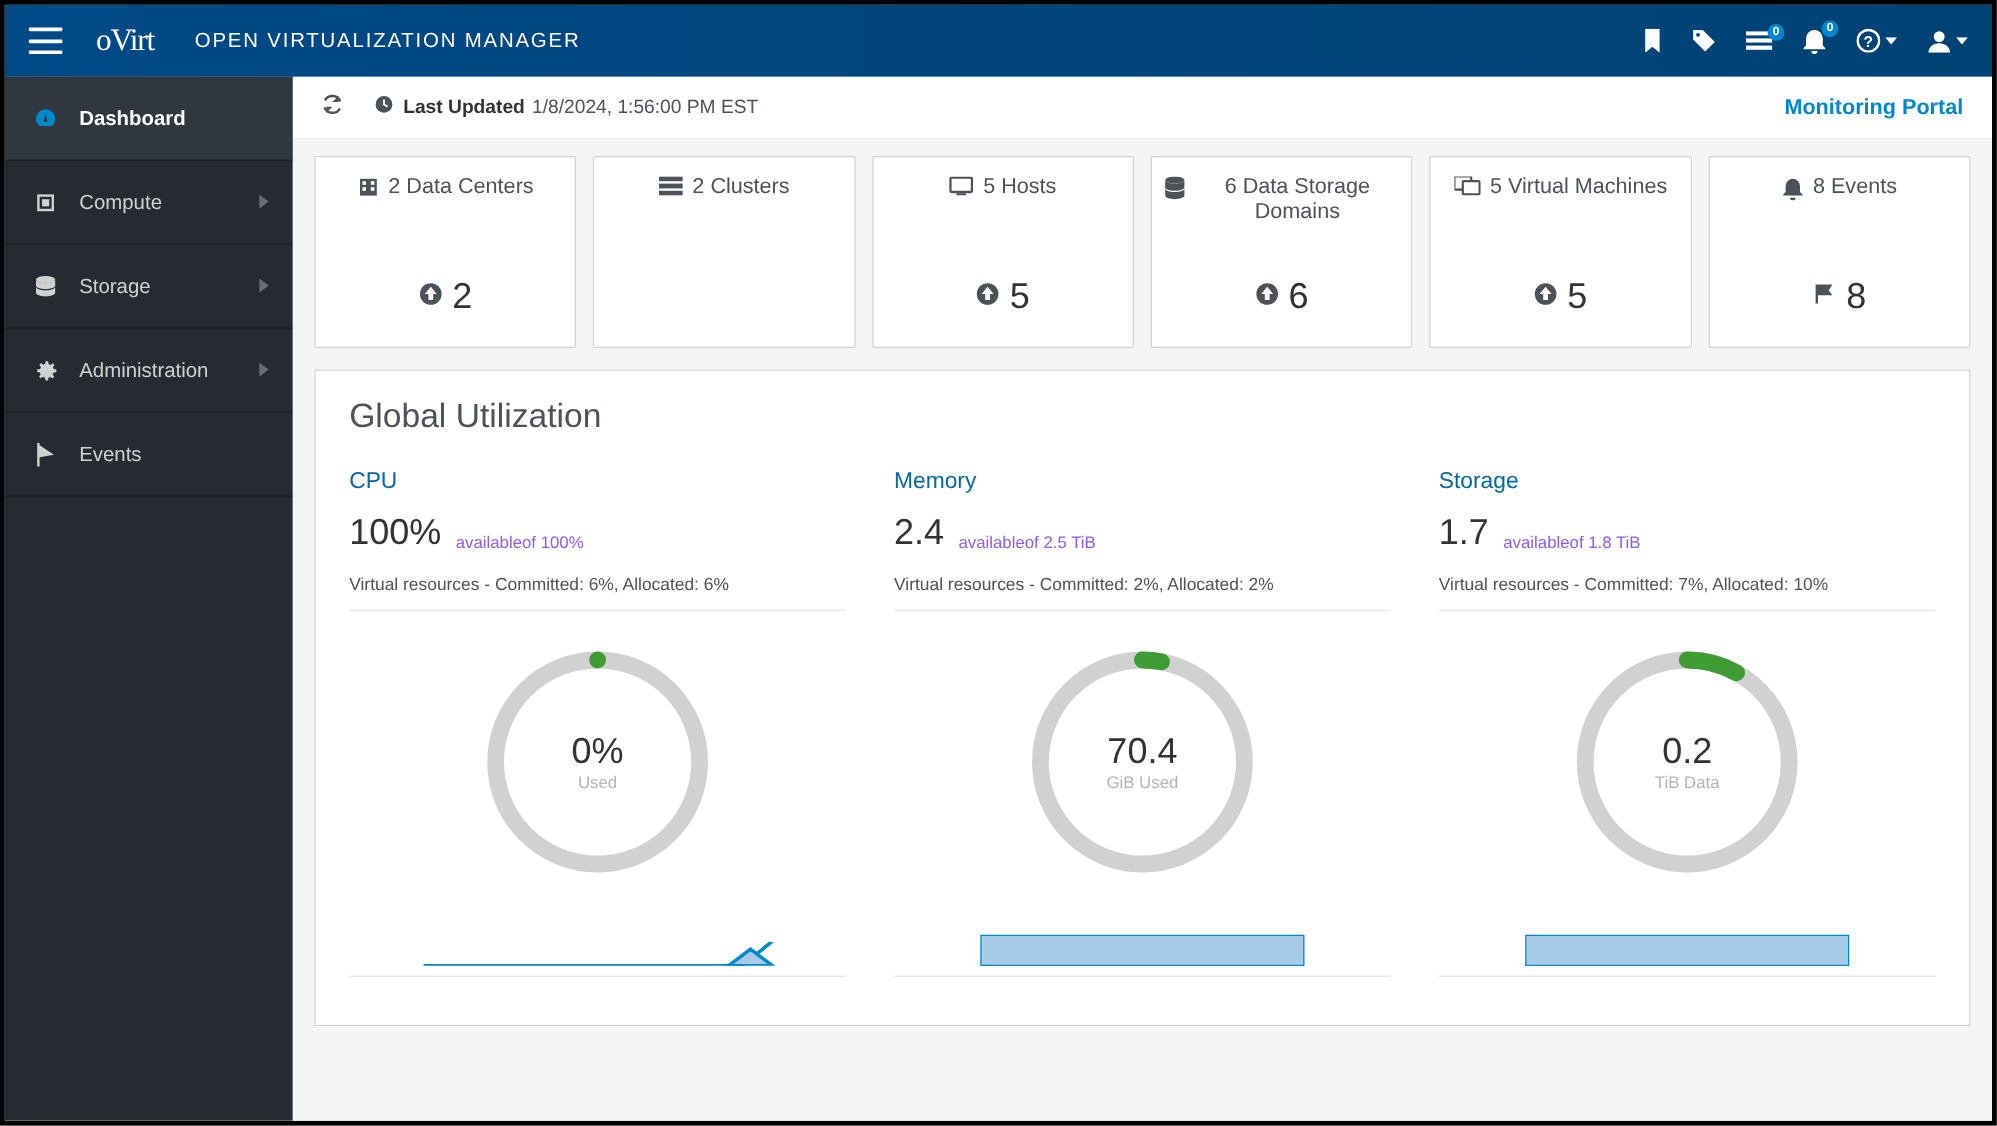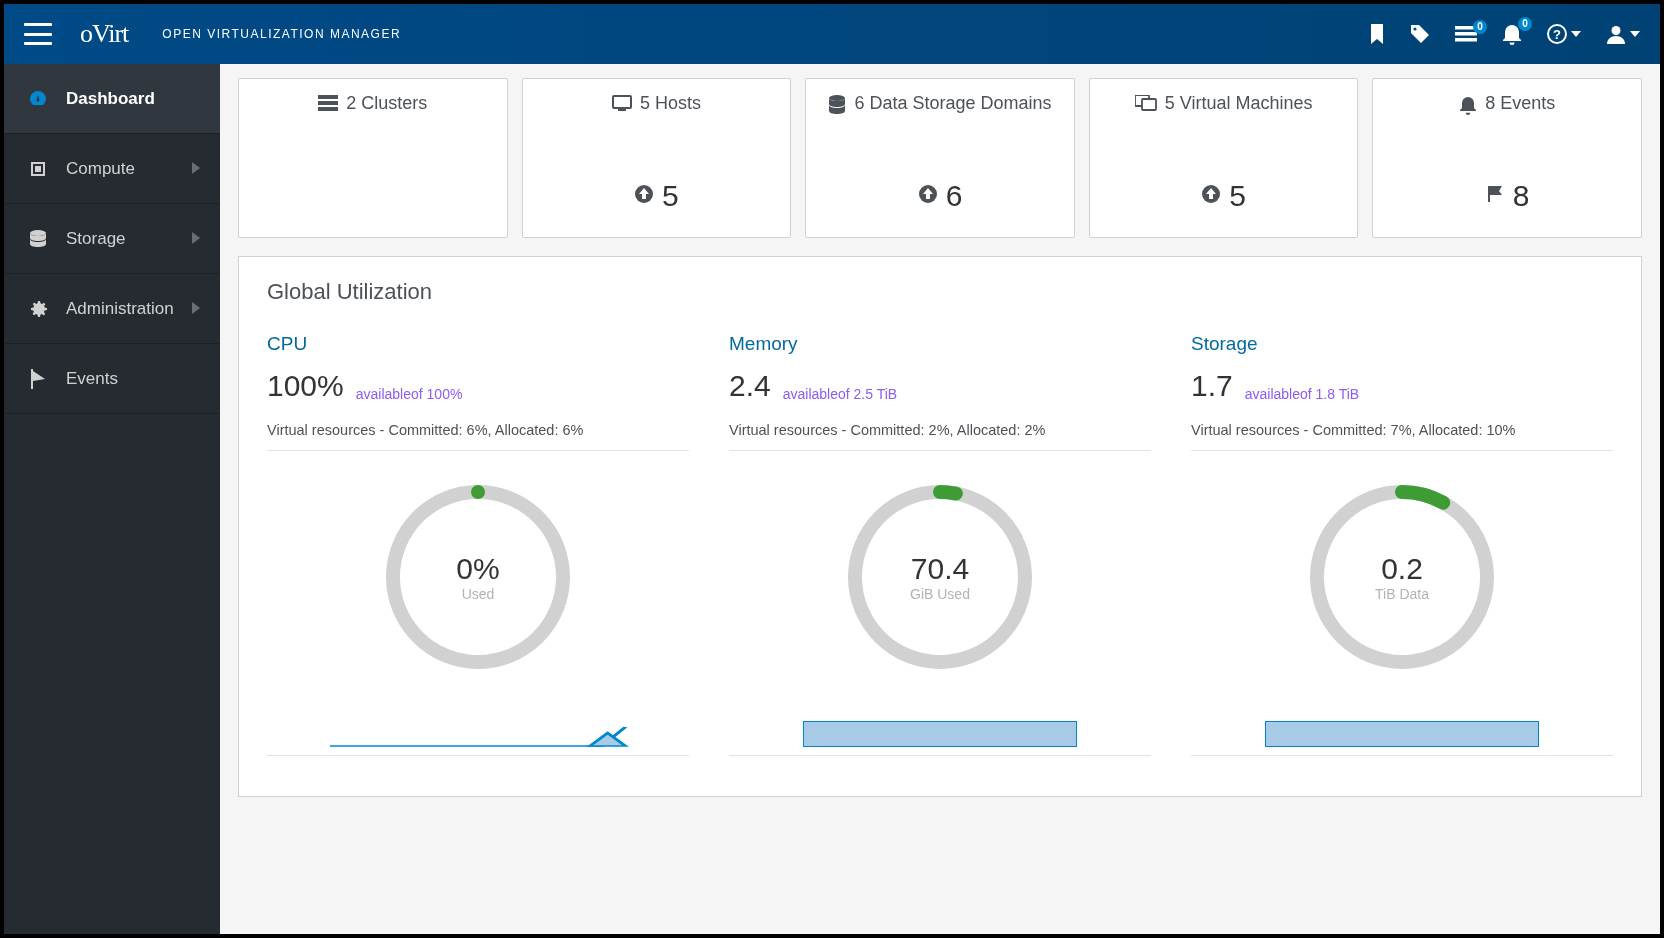--- a/index.html
+++ b/index.html
@@ -28,34 +28,34 @@
   }
 
   
   .header {
     height:60px; background:linear-gradient(90deg,var(--header-blue) 0%,var(--header-blue2) 100%);
     display:flex; align-items:center; padding:0 20px; color:#fff;
   }
   .hamburger { width:28px; height:22px; display:flex; flex-direction:column; justify-content:space-between; margin-right:28px; cursor:pointer;}
   .hamburger span { display:block; height:3px; background:#fff; border-radius:1px;}
   .logo { font-family:Georgia,serif; font-size:26px; font-weight:400; margin-right:34px; letter-spacing:-1px;} 
-  .app-title { font-size:12px; letter-spacing:1.5px; font-weight:300;}
+  .app-title { font-size:17px; letter-spacing:1.5px; font-weight:300;}
   .header-spacer{flex:1;}
   .header-icons { display:flex; align-items:center; gap:25px; font-size:18px;}
   .hicon { position:relative; cursor:pointer; display:flex; align-items:center; color:#fff;}
   .hicon .badge {
     position:absolute; top:-6px; right:-10px; background:var(--accent-blue);
     color:#fff; font-size:10px; font-weight:bold; min-width:14px; height:14px; line-height:14px;
     border-radius:7px; text-align:center; padding:0 3px;
   }
   .hicon .caret{ margin-left:4px;}
 
   
   .shell { display:flex; height:calc(938px - 8px - 60px);  }
-  .sidebar { width:216px; background:var(--sidebar-bg); color:var(--sidebar-text); flex-shrink:0;}
+  .sidebar { width:240px; background:var(--sidebar-bg); color:var(--sidebar-text); flex-shrink:0;}
   .snav-item {
     display:flex; align-items:center; height:70px; padding:0 20px; cursor:pointer; font-size:17px;
     border-bottom:1px solid #1d2125;
   }
   .snav-item.active { background:var(--sidebar-hover); color:var(--sidebar-active-text); font-weight:600;}
   .snav-item .sicon { width:28px; display:flex; justify-content:center; margin-right:14px; color:inherit;}
   .snav-item.active .sicon{ color:var(--accent-blue);}
   .snav-item .chev  { margin-left:auto; color:#6a6e73;}
 
   
@@ -75,21 +75,21 @@
     flex:1; background:#fff; border:1px solid var(--card-border); border-radius:2px; padding:14px 10px 24px 10px;
     display:flex; flex-direction:column; align-items:center; min-height:160px;
   }
   .stat-card .top { display:flex; align-items:flex-start; justify-content:center; gap:8px; color:#4d5258; font-size:18px;}
   .stat-card .top .t-icon{ font-size:18px; color:#4d5258; margin-top:2px;}
   .stat-card .bottom { margin-top:auto; display:flex; align-items:center; gap:8px; font-size:30px; font-weight:400; color:#333;}
   .stat-card .bottom .b-icon{ font-size:20px; color:#4d5258;}
 
   
   .util { background:#fff; margin:4px 18px 18px 18px; border:1px solid var(--card-border); padding:22px 28px 40px 28px;}
-  .util h2{ margin:0 0 28px 0; font-weight:400; font-size:22px; color:#4d5258;}
+  .util h2{ margin:0 0 28px 0; font-weight:400; font-size:28px; color:#4d5258;}
   .util-cols{ display:flex; gap:40px;}
   .util-col{ flex:1; border-bottom:1px solid #e3e3e3; padding-bottom:8px;}
   .util-col + .util-col{}
   .u-title{ font-size:19px; color:#0369a1; margin-bottom:14px;}
   .u-head { display:flex; align-items:flex-end; gap:12px; margin-bottom:19px;}
   .u-value{ font-size:30px; color:#333;}
   .u-sub  { display:flex; font-size:14px; color:#8b5cf6; line-height:1.3;}
   .u-note { font-size:14.5px; color:#4d5258; padding-bottom:12px; border-bottom:1px solid #e3e3e3;}
   .donut-wrap{ display:flex; justify-content:center; margin-top:26px;}
   .donut{ width:200px; height:200px; position:relative;}
@@ -225,23 +225,63 @@
         <svg width="18" height="20" viewBox="0 0 18 20">
             <path fill="currentColor" d="M2 0v20h2V12l12-2L4 2V0z"></path>
           </svg>
       </span>
       <span>Events</span>
     </div>
   </div>
 
   <div class="main">
 
+    <div class="toolbar">
+      <span class="refresh">
+        <svg width="18" height="18" viewBox="0 0 18 18">
+            <path fill="currentColor" d="M9 3a6 6 0 0 1 5.6 3.9l1.9-.7A8 8 0 0 0 2 5l1.5 1.3A6 6 0 0 1 9 3zm0 12a6 6 0 0 1-5.6-3.9l-1.9.7A8 8 0 0 0 16 13l-1.5-1.3A6 6 0 0 1 9 15z"></path>
+            <path fill="currentColor" d="M14 2v5h-5zM4 16v-5h5z"></path>
+          </svg>
+      </span>
+      <span class="clock">
+        <svg width="16" height="16" viewBox="0 0 16 16">
+            <circle cx="8" cy="8" r="7" fill="currentColor"></circle>
+            <path stroke="#fff" stroke-width="1.5" fill="none" d="M8 4v4l3 2"></path>
+          </svg>
+      </span>
+      <span class="upd-label">Last Updated</span>
+      <span class="upd-time">1/8/2024, 1:56:00 PM EST</span>
+      <a class="mon-link">Monitoring Portal</a>
+    </div>
 
     <div class="stat-row">
 
+      <div class="stat-card">
+        <div class="top">
+          <span class="t-icon">
+            <svg width="18" height="18" viewBox="0 0 18 18">
+                <rect x="2" y="2" width="14" height="14" fill="currentColor"></rect>
+                <rect x="4" y="4" width="3" height="3" fill="#fff"></rect>
+                <rect x="11" y="4" width="3" height="3" fill="#fff"></rect>
+                <rect x="4" y="9" width="3" height="3" fill="#fff"></rect>
+                <rect x="11" y="9" width="3" height="3" fill="#fff"></rect>
+              </svg>
+          </span>
+          <span>2 Data Centers</span>
+        </div>
+        <div class="bottom">
+          <span class="b-icon">
+            <svg width="20" height="20" viewBox="0 0 20 20">
+                <circle cx="10" cy="10" r="9" fill="currentColor"></circle>
+                <path fill="#fff" d="M10 4l5 6h-3v5H8v-5H5z"></path>
+              </svg>
+          </span>
+          <span>2</span>
+        </div>
+      </div>
 
       <div class="stat-card">
         <div class="top">
           <span class="t-icon">
             <svg width="20" height="16" viewBox="0 0 20 16">
                 <rect x="0" y="0" width="20" height="4" fill="currentColor"></rect>
                 <rect x="0" y="6" width="20" height="4" fill="currentColor"></rect>
                 <rect x="0" y="12" width="20" height="4" fill="currentColor"></rect>
               </svg>
           </span>

